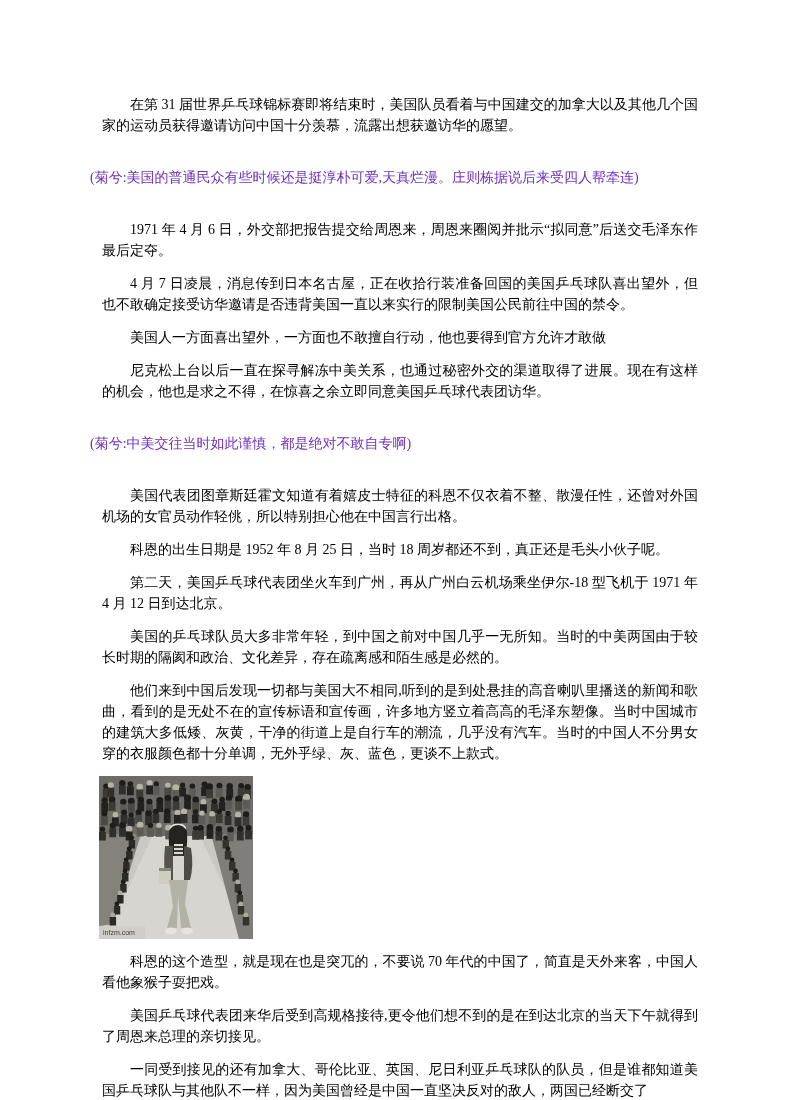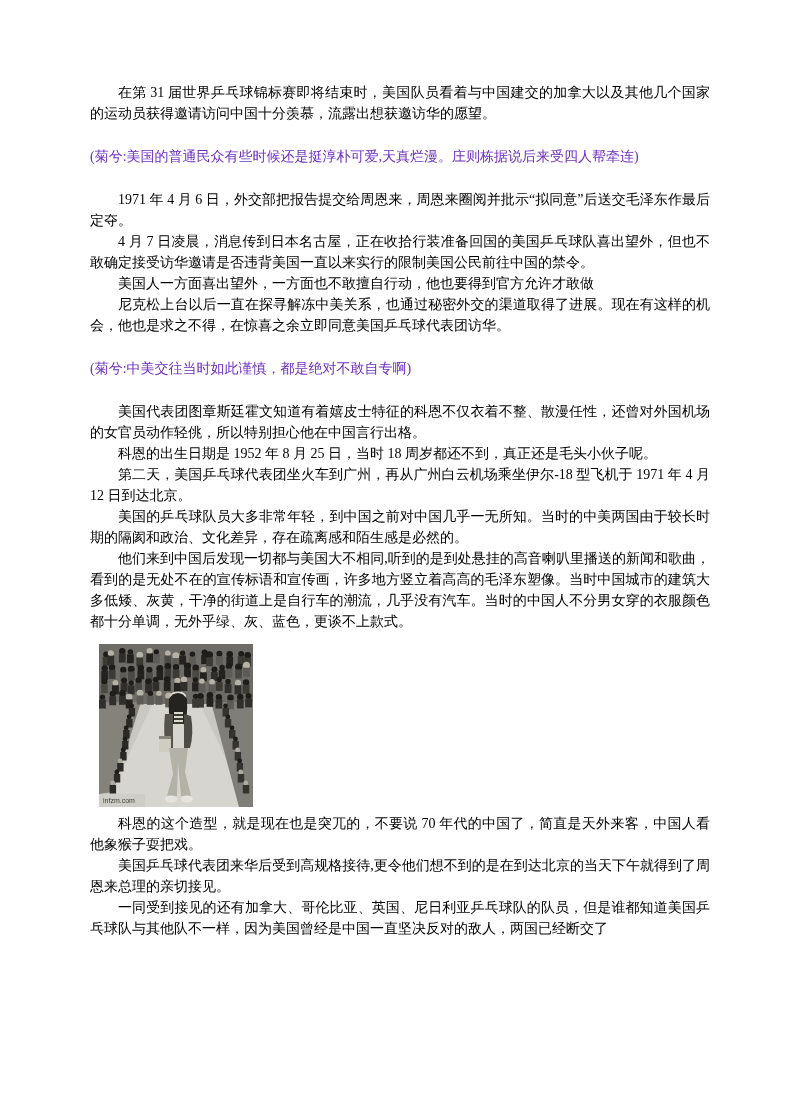--- a/index.html
+++ b/index.html
@@ -8,28 +8,28 @@
     width:800px;height:1100px;
     box-sizing:border-box;
     padding:82px 90px 0 90px;
     background:#ffffff;
     overflow:hidden;
     font-family:"Liberation Serif","DejaVu Serif",serif;
     font-size:14px;
     line-height:21px;
     color:#000000;
   }
-  p{margin:0;}
+  p{margin:12px;}
   p.body-text{
     text-indent:2em;
     text-align:justify;
   }
   p.comment{
     color:var(--comment-color,#6F30C0);
-    margin:22px 0;
+    margin:31px 0;
     text-align:left;
   }
   .photo-frame{
     width:154px;
     height:163px;
     margin:12px 0 6px 9px;
     line-height:0;
   }
   .photo-frame svg{display:block;}
 </style>

